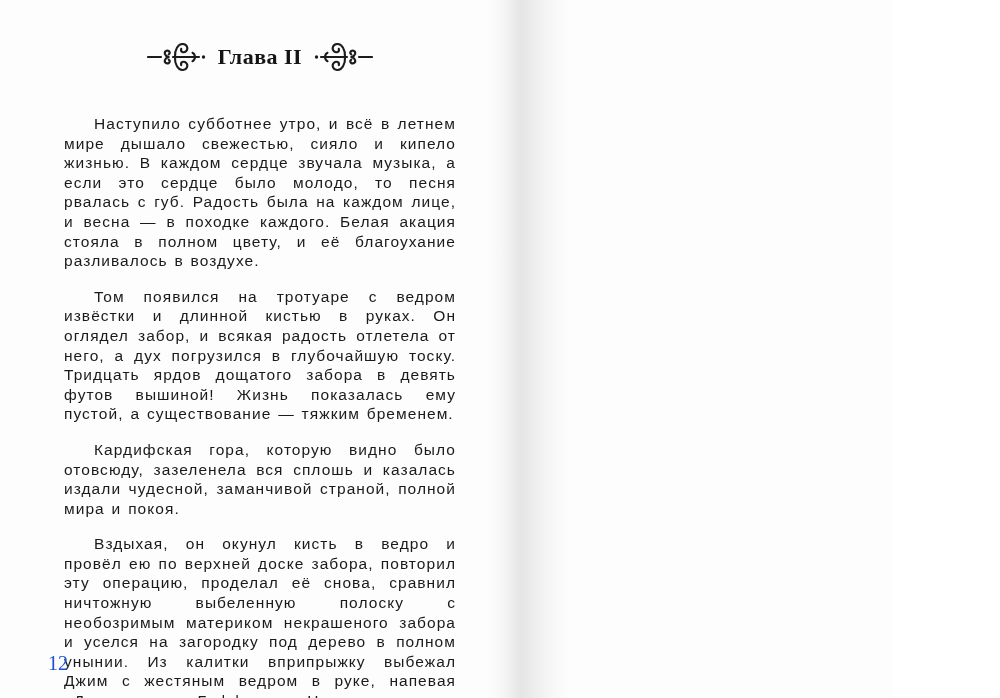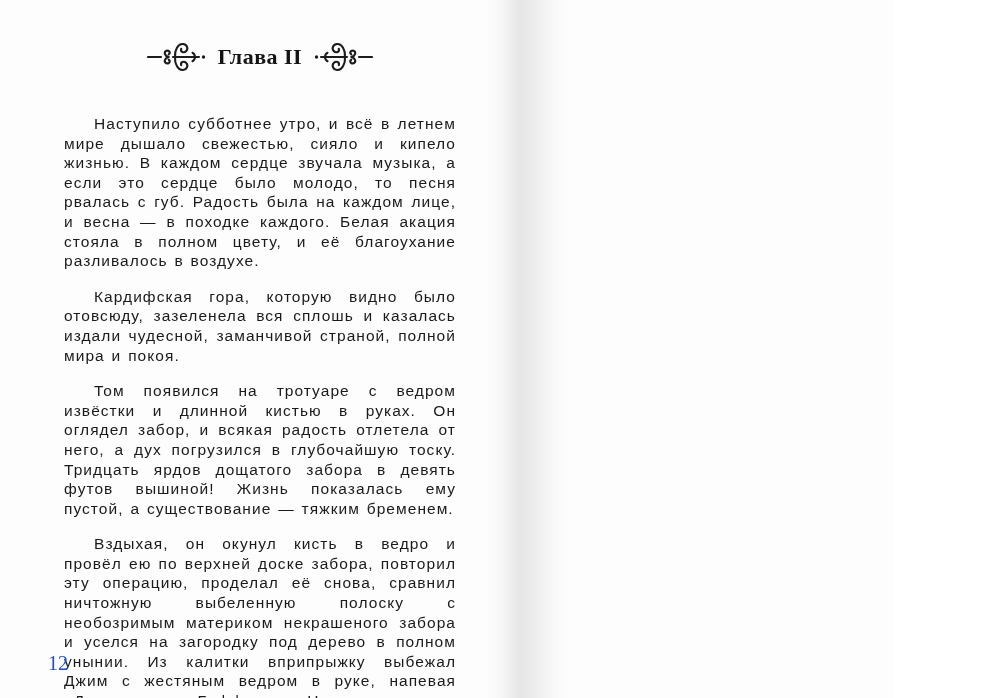--- a/index.html
+++ b/index.html
@@ -120,22 +120,22 @@
           <path d="M28 17 c-0.5 7 3 13.5 8 13 c4.2 -0.4 5.6 -4.6 3 -7.2 c-2.2 -2.2 -5.8 -0.6 -4.8 2.4"></path>
           <path d="M26 17 H52"></path>
           <path d="M45.5 12.8 c3.2 1.6 3.2 6.8 0 8.4"></path>
           <circle cx="56.5" cy="17" r="1.7" fill="#1c1c1c" stroke="none"></circle>
         </g>
       </svg>
     </div>
 
     <div class="text-block text-left">
         <p class="indent">Наступило субботнее утро, и всё в летнем мире дышало свежестью, сияло и кипело жизнью. В каждом сердце звучала музыка, а если это сердце было молодо, то песня рвалась с губ. Радость была на каждом лице, и весна — в походке каждого. Белая акация стояла в полном цвету, и её благоухание разливалось в воздухе.</p>
+        <p class="indent">Том появился на тротуаре с ведром извёстки и длинной кистью в руках. Он оглядел забор, и всякая радость отлетела от него, а дух погрузился в глубочайшую тоску. Тридцать ярдов дощатого забора в девять футов вышиной! Жизнь показалась ему пустой, а существование — тяжким бременем.</p>
         <p class="indent">Кардифская гора, которую видно было отовсюду, зазеленела вся сплошь и казалась издали чудесной, заманчивой страной, полной мира и покоя.</p>
-        <p class="indent">Том появился на тротуаре с ведром извёстки и длинной кистью в руках. Он оглядел забор, и всякая радость отлетела от него, а дух погрузился в глубочайшую тоску. Тридцать ярдов дощатого забора в девять футов вышиной! Жизнь показалась ему пустой, а существование — тяжким бременем.</p>
         <p class="indent">Вздыхая, он окунул кисть в ведро и провёл ею по верхней доске забора, повторил эту операцию, проделал её снова, сравнил ничтожную выбеленную полоску с необозримым материком некрашеного забора и уселся на загородку под дерево в полном унынии. Из калитки вприпрыжку выбежал Джим с жестяным ведром в руке, напевая «Девушки из Буффало». Носить воду из городского колодца раньше казалось Тому скучным делом, но сейчас он посмотрел на это иначе. Он вспомнил, что у колодца всегда собирается общество.</p>
       </div>
 
     <div class="page-number pn-left">12</div>
   </div>
 
   <div class="page page-right">
 
     
 

